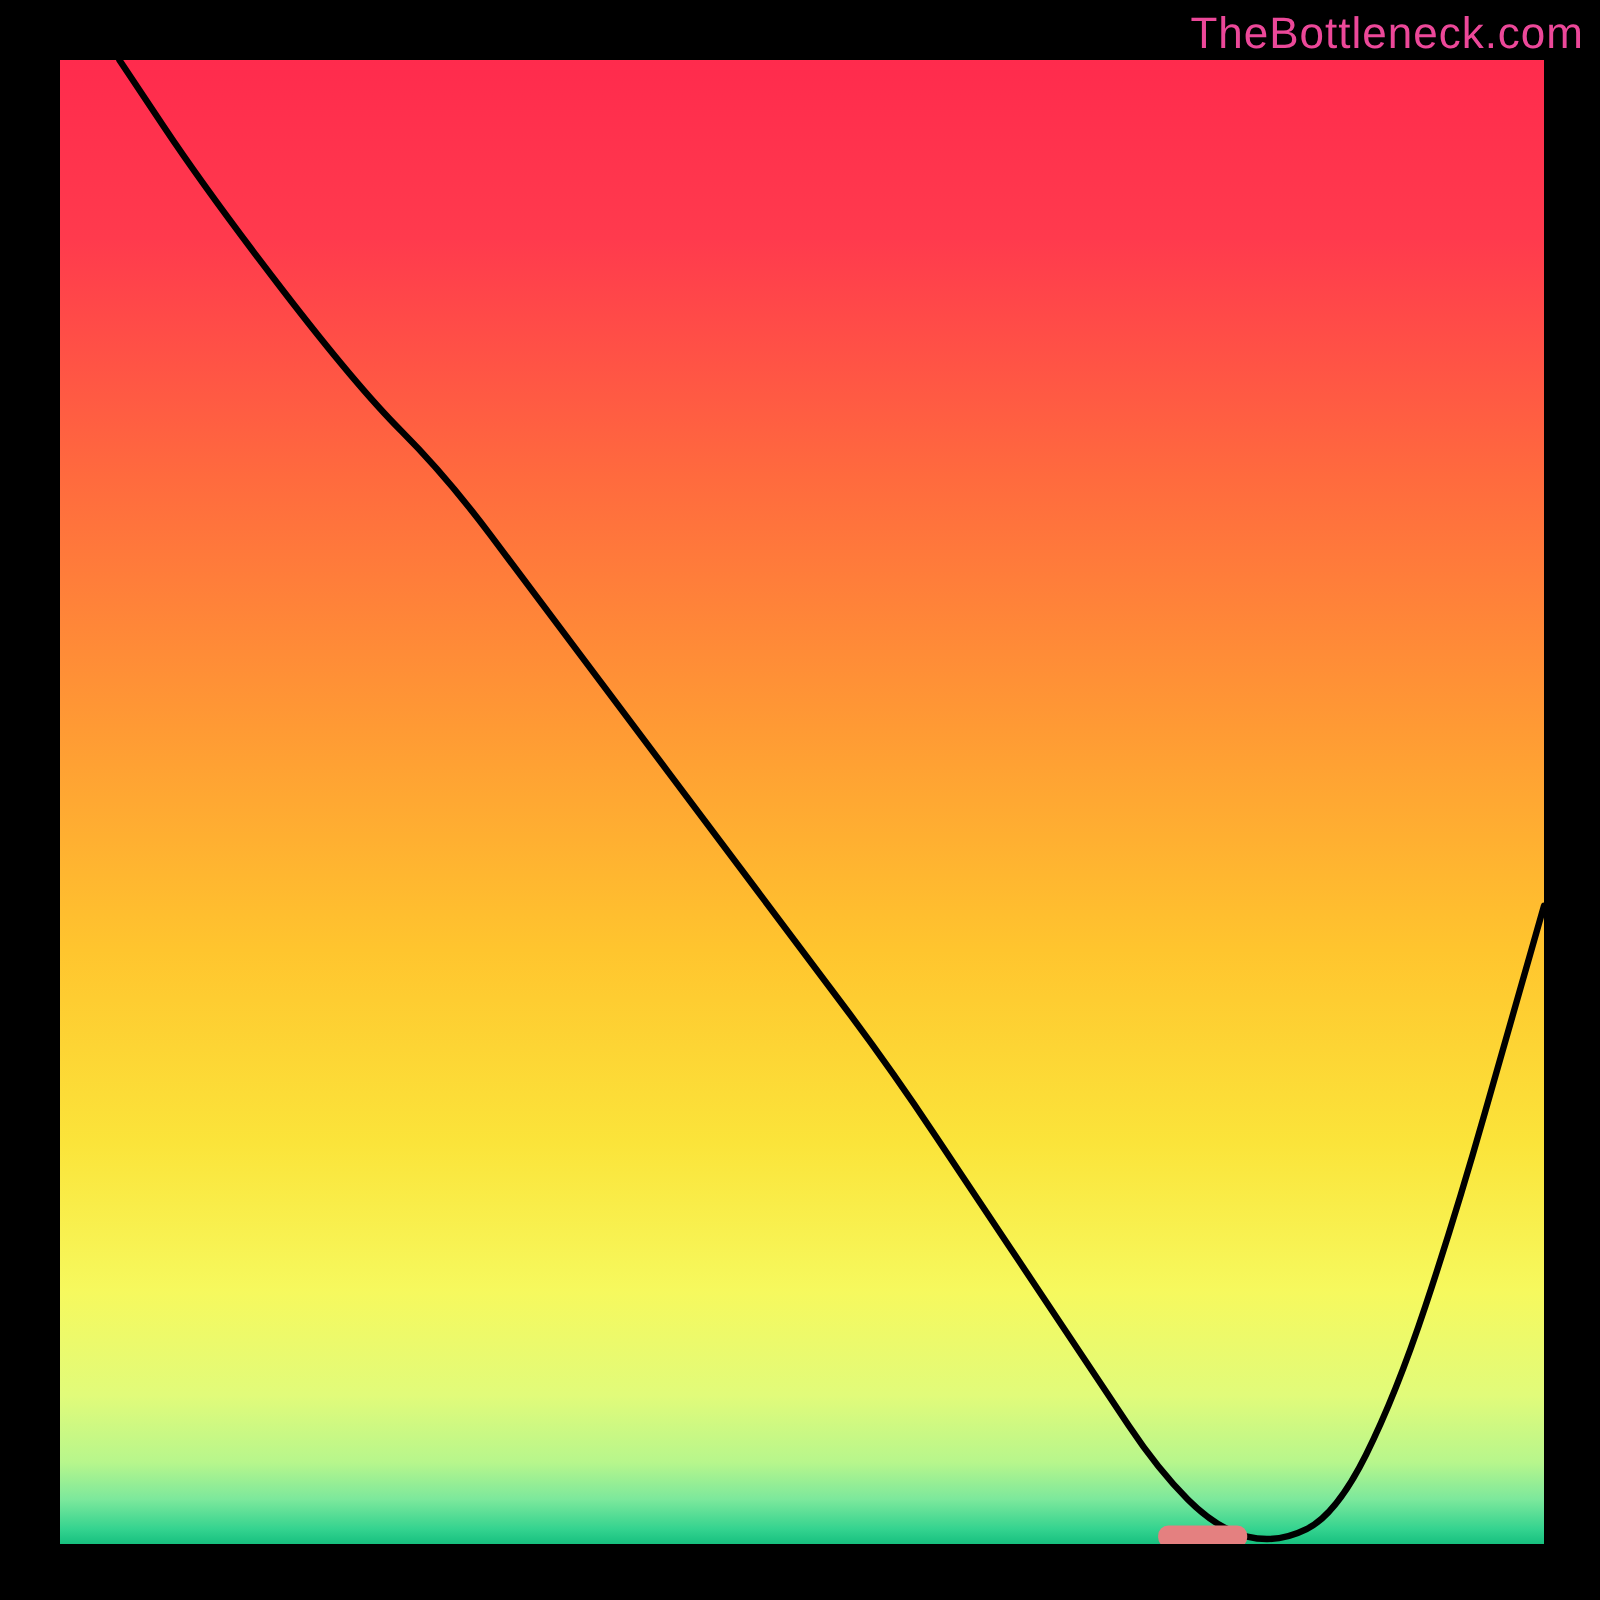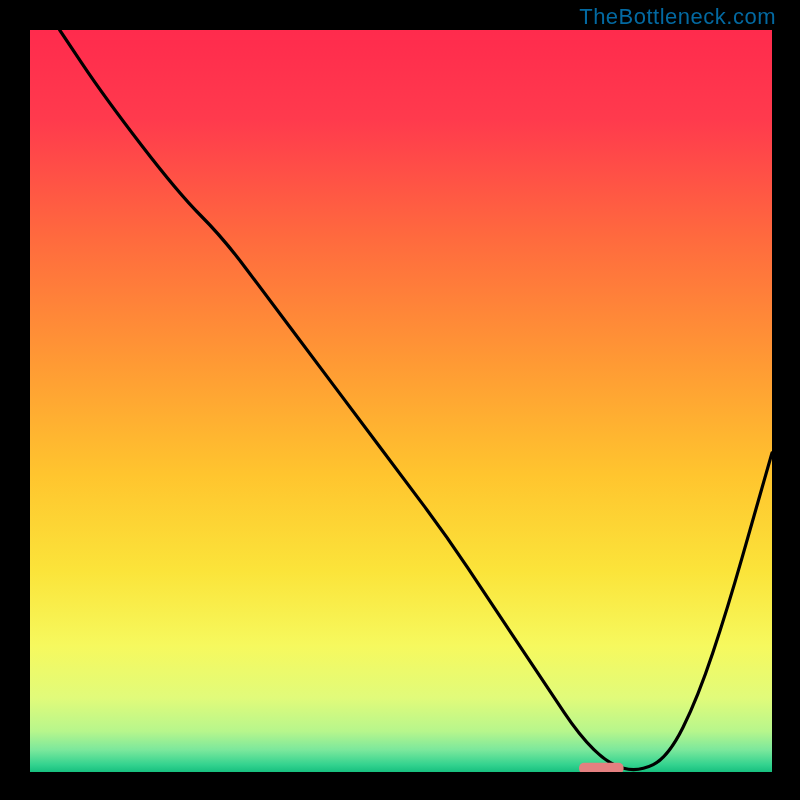--- a/index.html
+++ b/index.html
@@ -12,22 +12,22 @@
   }
   .outer {
     position: relative;
     width: 800px;
     height: 800px;
     background: #000;
   }
   .watermark {
     position: absolute;
     top: 4px;
-    right: 24px;
-    color: #0369a1;
+    right: 8px;
+    color: #ec4899;
     font-family: Arial, Helvetica, sans-serif;
     font-size: 22px;
     letter-spacing: 0.5px;
     z-index: 10;
   }
   .plot-frame {
     position: absolute;
     left: 30px;
     top: 30px;
     width: 742px;

